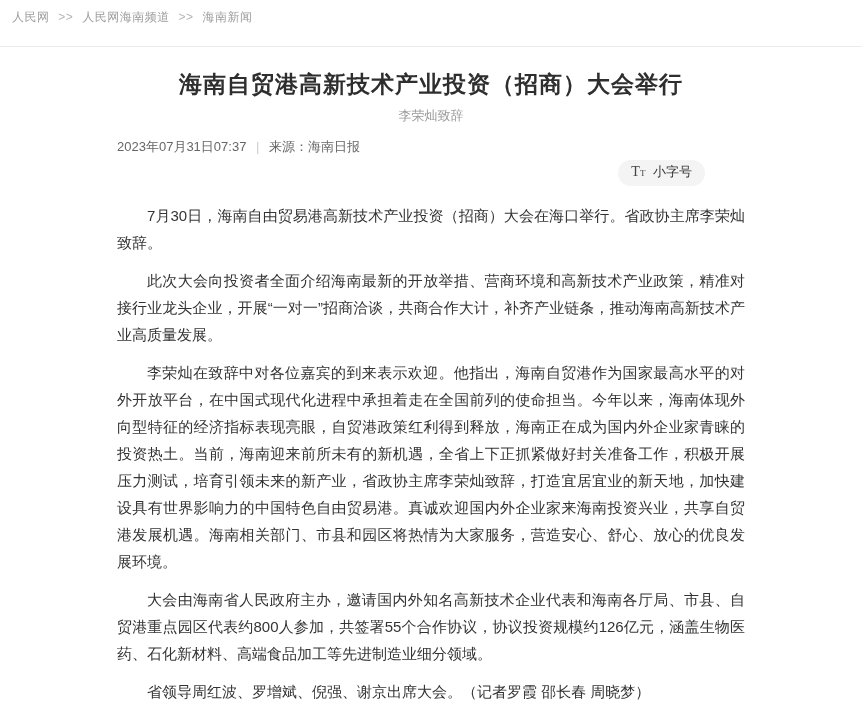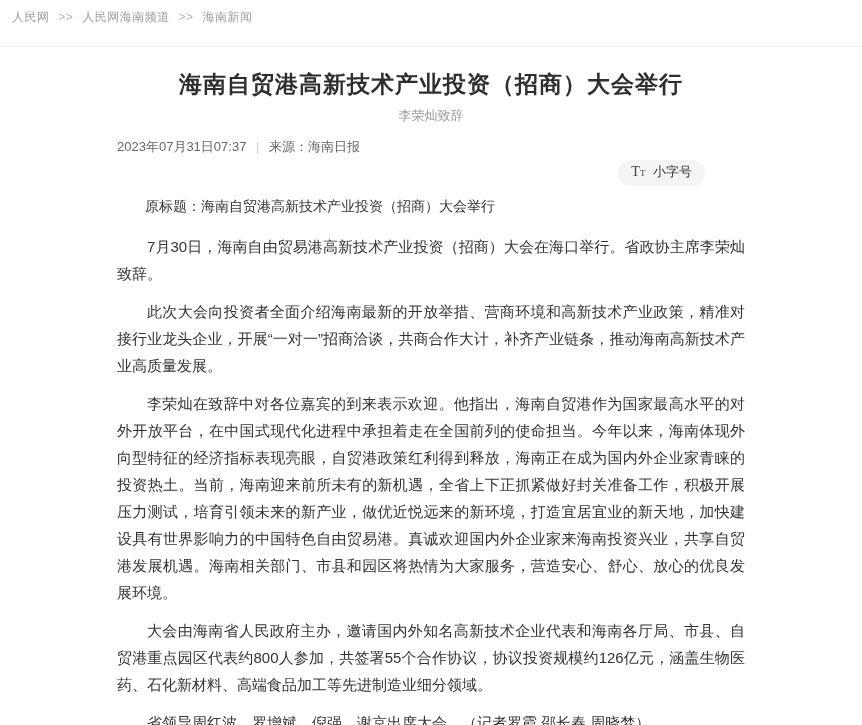--- a/index.html
+++ b/index.html
@@ -121,25 +121,22 @@
     <span>来源：</span><a href="#">海南日报</a>
   </div>
 
   <div class="toolbar">
     <button class="pill">
       <span class="tt"><span class="t-big">T</span><span class="t-small">T</span></span>
       <span>小字号</span>
     </button>
   </div>
 
-  <p class="orig">
-    <span>原标题：</span><span>海南自贸港高新技术产业投资（招商）大会举行</span>
-  </p>
 
   <div class="body-text">
     <p class="first">7月30日，海南自由贸易港高新技术产业投资（招商）大会在海口举行。省政协主席李荣灿致辞。</p>
     <p>此次大会向投资者全面介绍海南最新的开放举措、营商环境和高新技术产业政策，精准对接行业龙头企业，开展“一对一”招商洽谈，共商合作大计，补齐产业链条，推动海南高新技术产业高质量发展。</p>
-    <p>李荣灿在致辞中对各位嘉宾的到来表示欢迎。他指出，海南自贸港作为国家最高水平的对外开放平台，在中国式现代化进程中承担着走在全国前列的使命担当。今年以来，海南体现外向型特征的经济指标表现亮眼，自贸港政策红利得到释放，海南正在成为国内外企业家青睐的投资热土。当前，海南迎来前所未有的新机遇，全省上下正抓紧做好封关准备工作，积极开展压力测试，培育引领未来的新产业，做优近悦远来的新环境，打造宜居宜业的新天地，加快建设具有世界影响力的中国特色自由贸易港。真诚欢迎国内外企业家来海南投资兴业，共享自贸港发展机遇。海南相关部门、市县和园区将热情为大家服务，营造安心、舒心、放心的优良发展环境。</p>
+    <p>李荣灿在致辞中对各位嘉宾的到来表示欢迎。他指出，海南自贸港作为国家最高水平的对外开放平台，在中国式现代化进程中承担着走在全国前列的使命担当。今年以来，海南体现外向型特征的经济指标表现亮眼，自贸港政策红利得到释放，海南正在成为国内外企业家青睐的投资热土。当前，海南迎来前所未有的新机遇，全省上下正抓紧做好封关准备工作，积极开展压力测试，培育引领未来的新产业，省政协主席李荣灿致辞，打造宜居宜业的新天地，加快建设具有世界影响力的中国特色自由贸易港。真诚欢迎国内外企业家来海南投资兴业，共享自贸港发展机遇。海南相关部门、市县和园区将热情为大家服务，营造安心、舒心、放心的优良发展环境。</p>
     <p>大会由海南省人民政府主办，邀请国内外知名高新技术企业代表和海南各厅局、市县、自贸港重点园区代表约800人参加，共签署55个合作协议，协议投资规模约126亿元，涵盖生物医药、石化新材料、高端食品加工等先进制造业细分领域。</p>
     <p>省领导周红波、罗增斌、倪强、谢京出席大会。（记者罗霞 邵长春 周晓梦）</p>
   </div>
 
 </main>
 
 </body></html>

